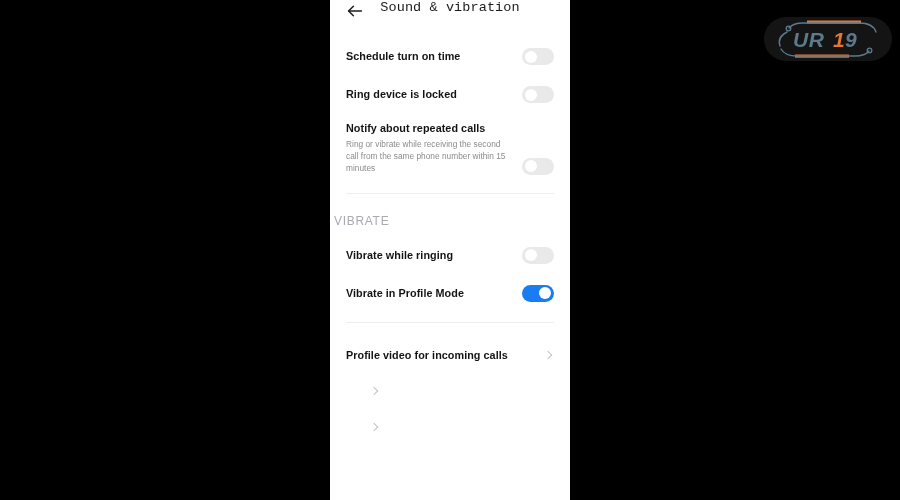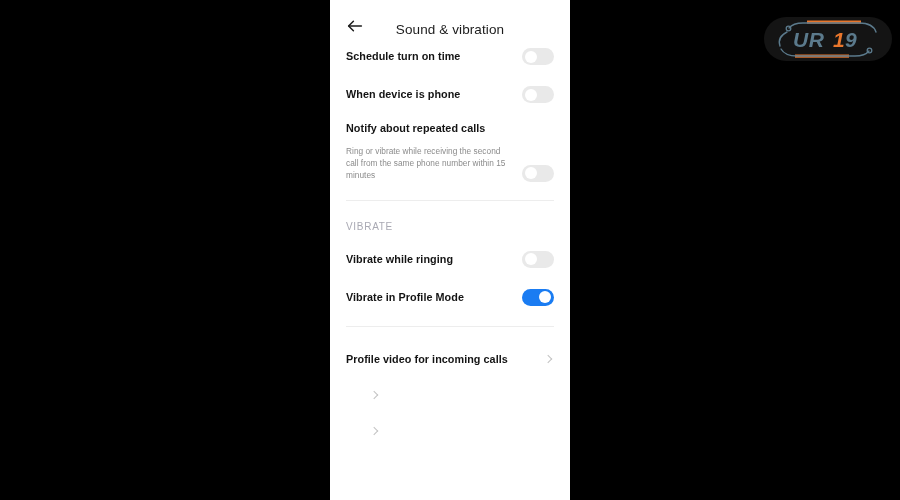--- a/index.html
+++ b/index.html
@@ -23,23 +23,24 @@
     width: 240px;
     height: 500px;
     background: #ffffff;
     overflow: hidden;
   }
 
   
   .app-header {
     height: 37px;
     display: flex;
-    align-items: flex-end;
+    align-items: flex-start;
     padding: 0 14px;
     box-sizing: border-box;
+    font-family: Liberation Mono, monospace;
   }
   .back-btn {
     width: 22px;
     height: 22px;
     display: flex;
     align-items: center;
     justify-content: center;
     flex: none;
     cursor: pointer;
   }
@@ -76,21 +77,21 @@
     font-size: 10.8px;
     font-weight: bold;
     color: #141414;
     line-height: 1.35;
     letter-spacing: 0.05px;
   }
   .row-desc {
     font-size: 8.3px;
     color: #8b8b8b;
     line-height: 1.5;
-    margin-top: 9px;
+    margin-top: 2px;
     letter-spacing: 0.02px;
   }
   .row-ctrl {
     flex: none;
     display: flex;
     align-items: center;
     justify-content: flex-end;
     min-width: 34px;
     padding-top: 1px;
   }
@@ -161,24 +162,24 @@
     transform: rotate(45deg);
   }
 
   
   .divider {
     height: 1px;
     background: #ededed;
     margin: 10px 16px 0 16px;
   }
   .section-head {
-    font-size: 10px;
+    font-size: 12px;
     color: #a9a9b3;
     letter-spacing: 0.7px;
-    padding: 20px 16px 8px 16px;
+    padding: 20px 16px 8px 4px;
     box-sizing: border-box;
   }
   .group-gap { height: 14px; }
 
   
   #watermark {
     position: absolute;
     left: 763px;
     top: 16px;
     width: 130px;
@@ -212,21 +213,21 @@
       </div>
       <div class="row-ctrl">
         <div class="toggle">
           <div class="knob"></div>
         </div>
       </div>
     </div>
 
     <div class="row compact">
       <div class="row-texts">
-        <div class="row-title">When device is phone</div>
+        <div class="row-title">Ring device is locked</div>
       </div>
       <div class="row-ctrl">
         <div class="toggle">
           <div class="knob"></div>
         </div>
       </div>
     </div>
 
 
     <div class="row">

